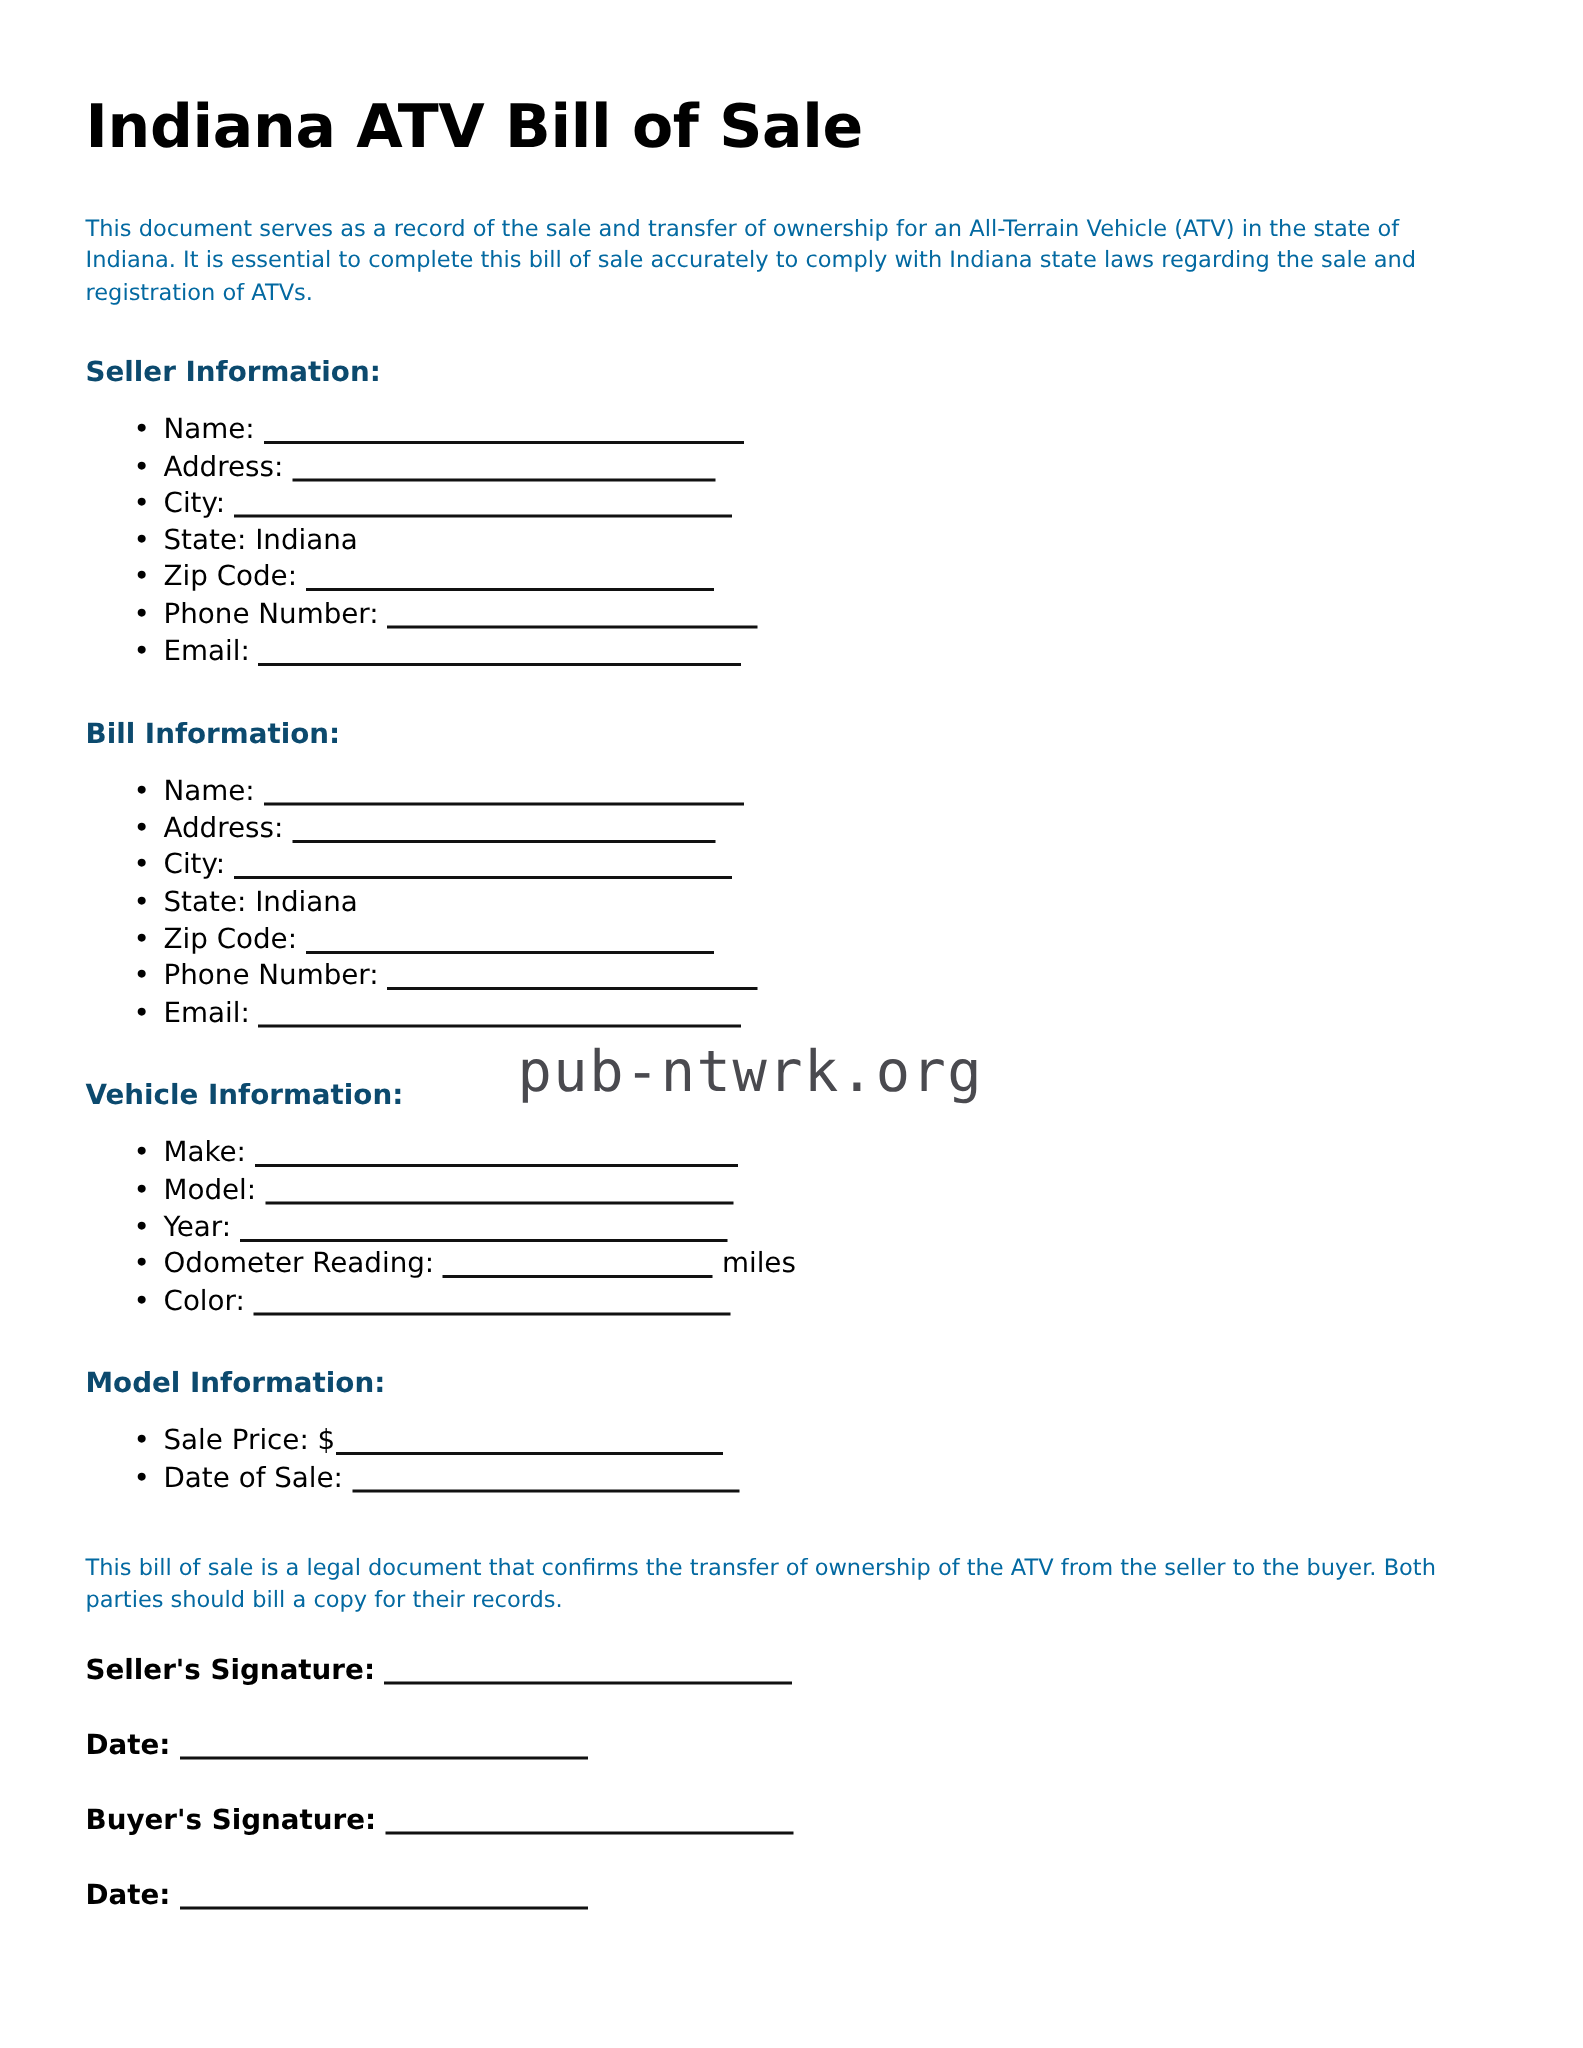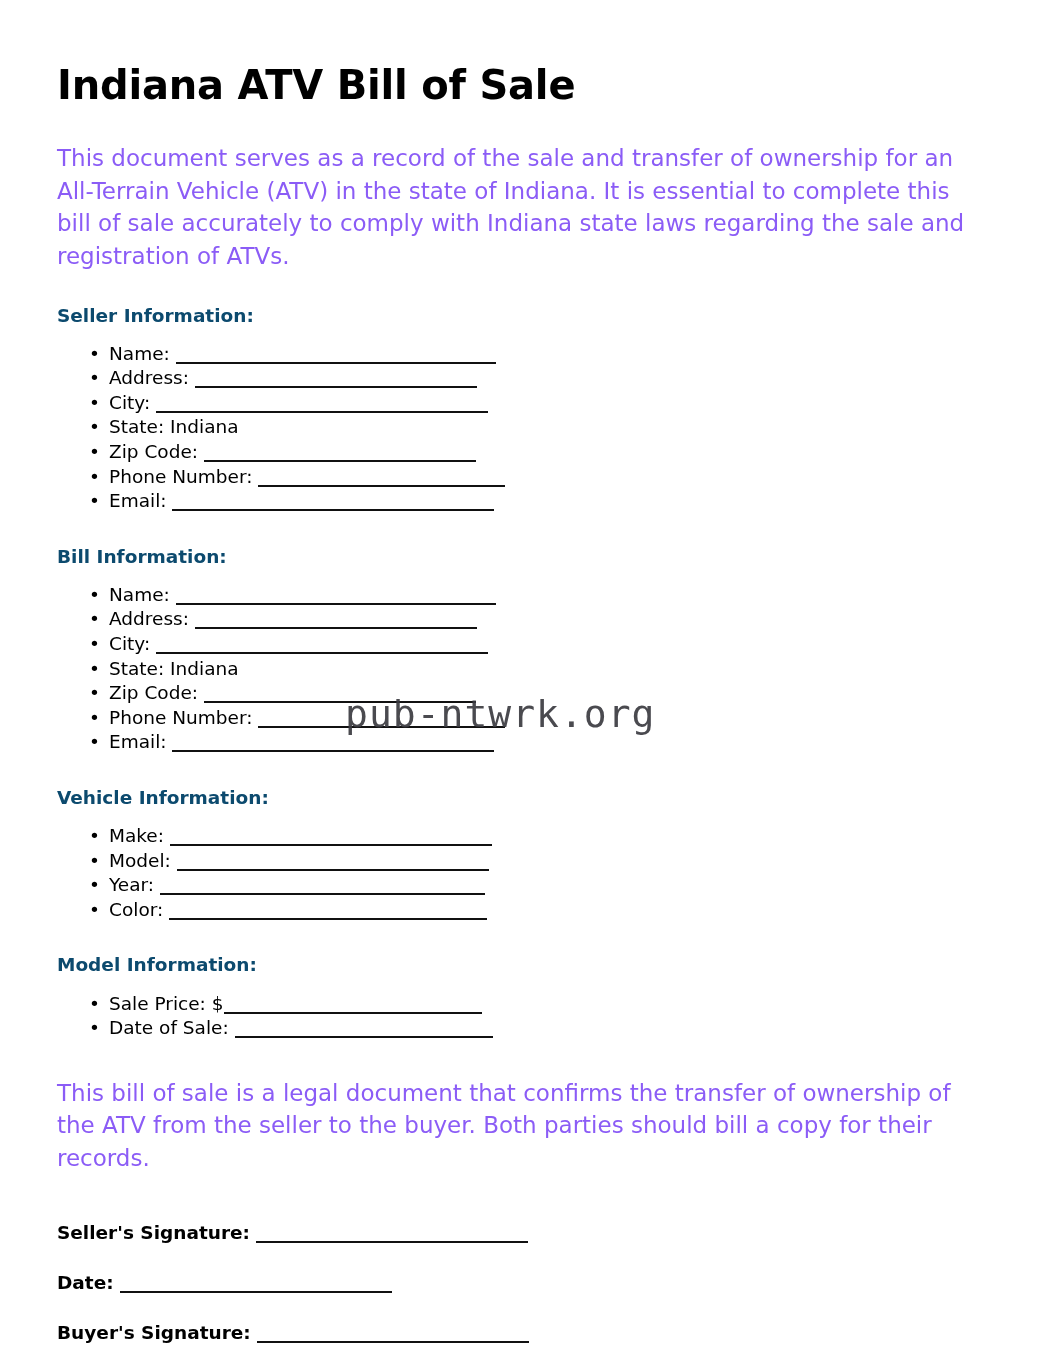--- a/index.html
+++ b/index.html
@@ -29,24 +29,24 @@
   }
   h1.doc-title {
     font-size: 40px;
     font-weight: bold;
     letter-spacing: -0.2px;
     margin: 0 0 0 0;
     line-height: 1.15;
     color: #000;
   }
   p.para {
-    font-size: 23px;
+    font-size: 15px;
     line-height: 1.42;
     margin: 34px 0 0 0;
-    color: #8b5cf6;
+    color: #0369a1;
   }
   p.para.closing {
     margin-top: 36px;
   }
   h2.section-title {
     font-size: 18.5px;
     font-weight: bold;
     margin: 31px 0 0 0;
     line-height: 1.3;
     color: #0c4a6e;
@@ -74,21 +74,21 @@
     line-height: 1.33;
     color: #000;
   }
   .blank {
     display: inline-block;
     border-bottom: 2px solid #111;
     vertical-align: -4px;
     height: 0;
   }
   .sig-block {
-    margin-top: 46px;
+    margin-top: 25px;
   }
   .sig-line {
     font-size: 18.5px;
     font-weight: bold;
     line-height: 1.3;
     margin-top: 26px;
     white-space: nowrap;
     color: #000;
   }
   .sig-line:first-child {
@@ -138,20 +138,21 @@
         <li><span>Zip Code:</span> <span class="blank" style="width: 272px;"></span></li>
         <li><span>Phone Number:</span> <span class="blank" style="width: 247px;"></span></li>
         <li><span>Email:</span> <span class="blank" style="width: 322px;"></span></li>
       </ul>
 
     <h2 class="section-title">Vehicle Information:</h2>
     <ul class="field-list">
         <li><span>Make:</span> <span class="blank" style="width: 322px;"></span></li>
         <li><span>Model:</span> <span class="blank" style="width: 312px;"></span></li>
         <li><span>Year:</span> <span class="blank" style="width: 325px;"></span></li>
+        <li><span>Odometer Reading:</span> <span class="blank" style="width: 180px;"></span><span> miles</span></li>
         <li><span>Color:</span> <span class="blank" style="width: 318px;"></span></li>
       </ul>
 
     <h2 class="section-title">Model Information:</h2>
     <ul class="field-list">
         <li><span>Sale Price: $</span><span class="blank" style="width: 258px;"></span></li>
         <li><span>Date of Sale:</span> <span class="blank" style="width: 258px;"></span></li>
       </ul>
 
     <p class="para closing">This bill of sale is a legal document that confirms the transfer of ownership of the ATV from the seller to the buyer. Both parties should bill a copy for their records.</p>

